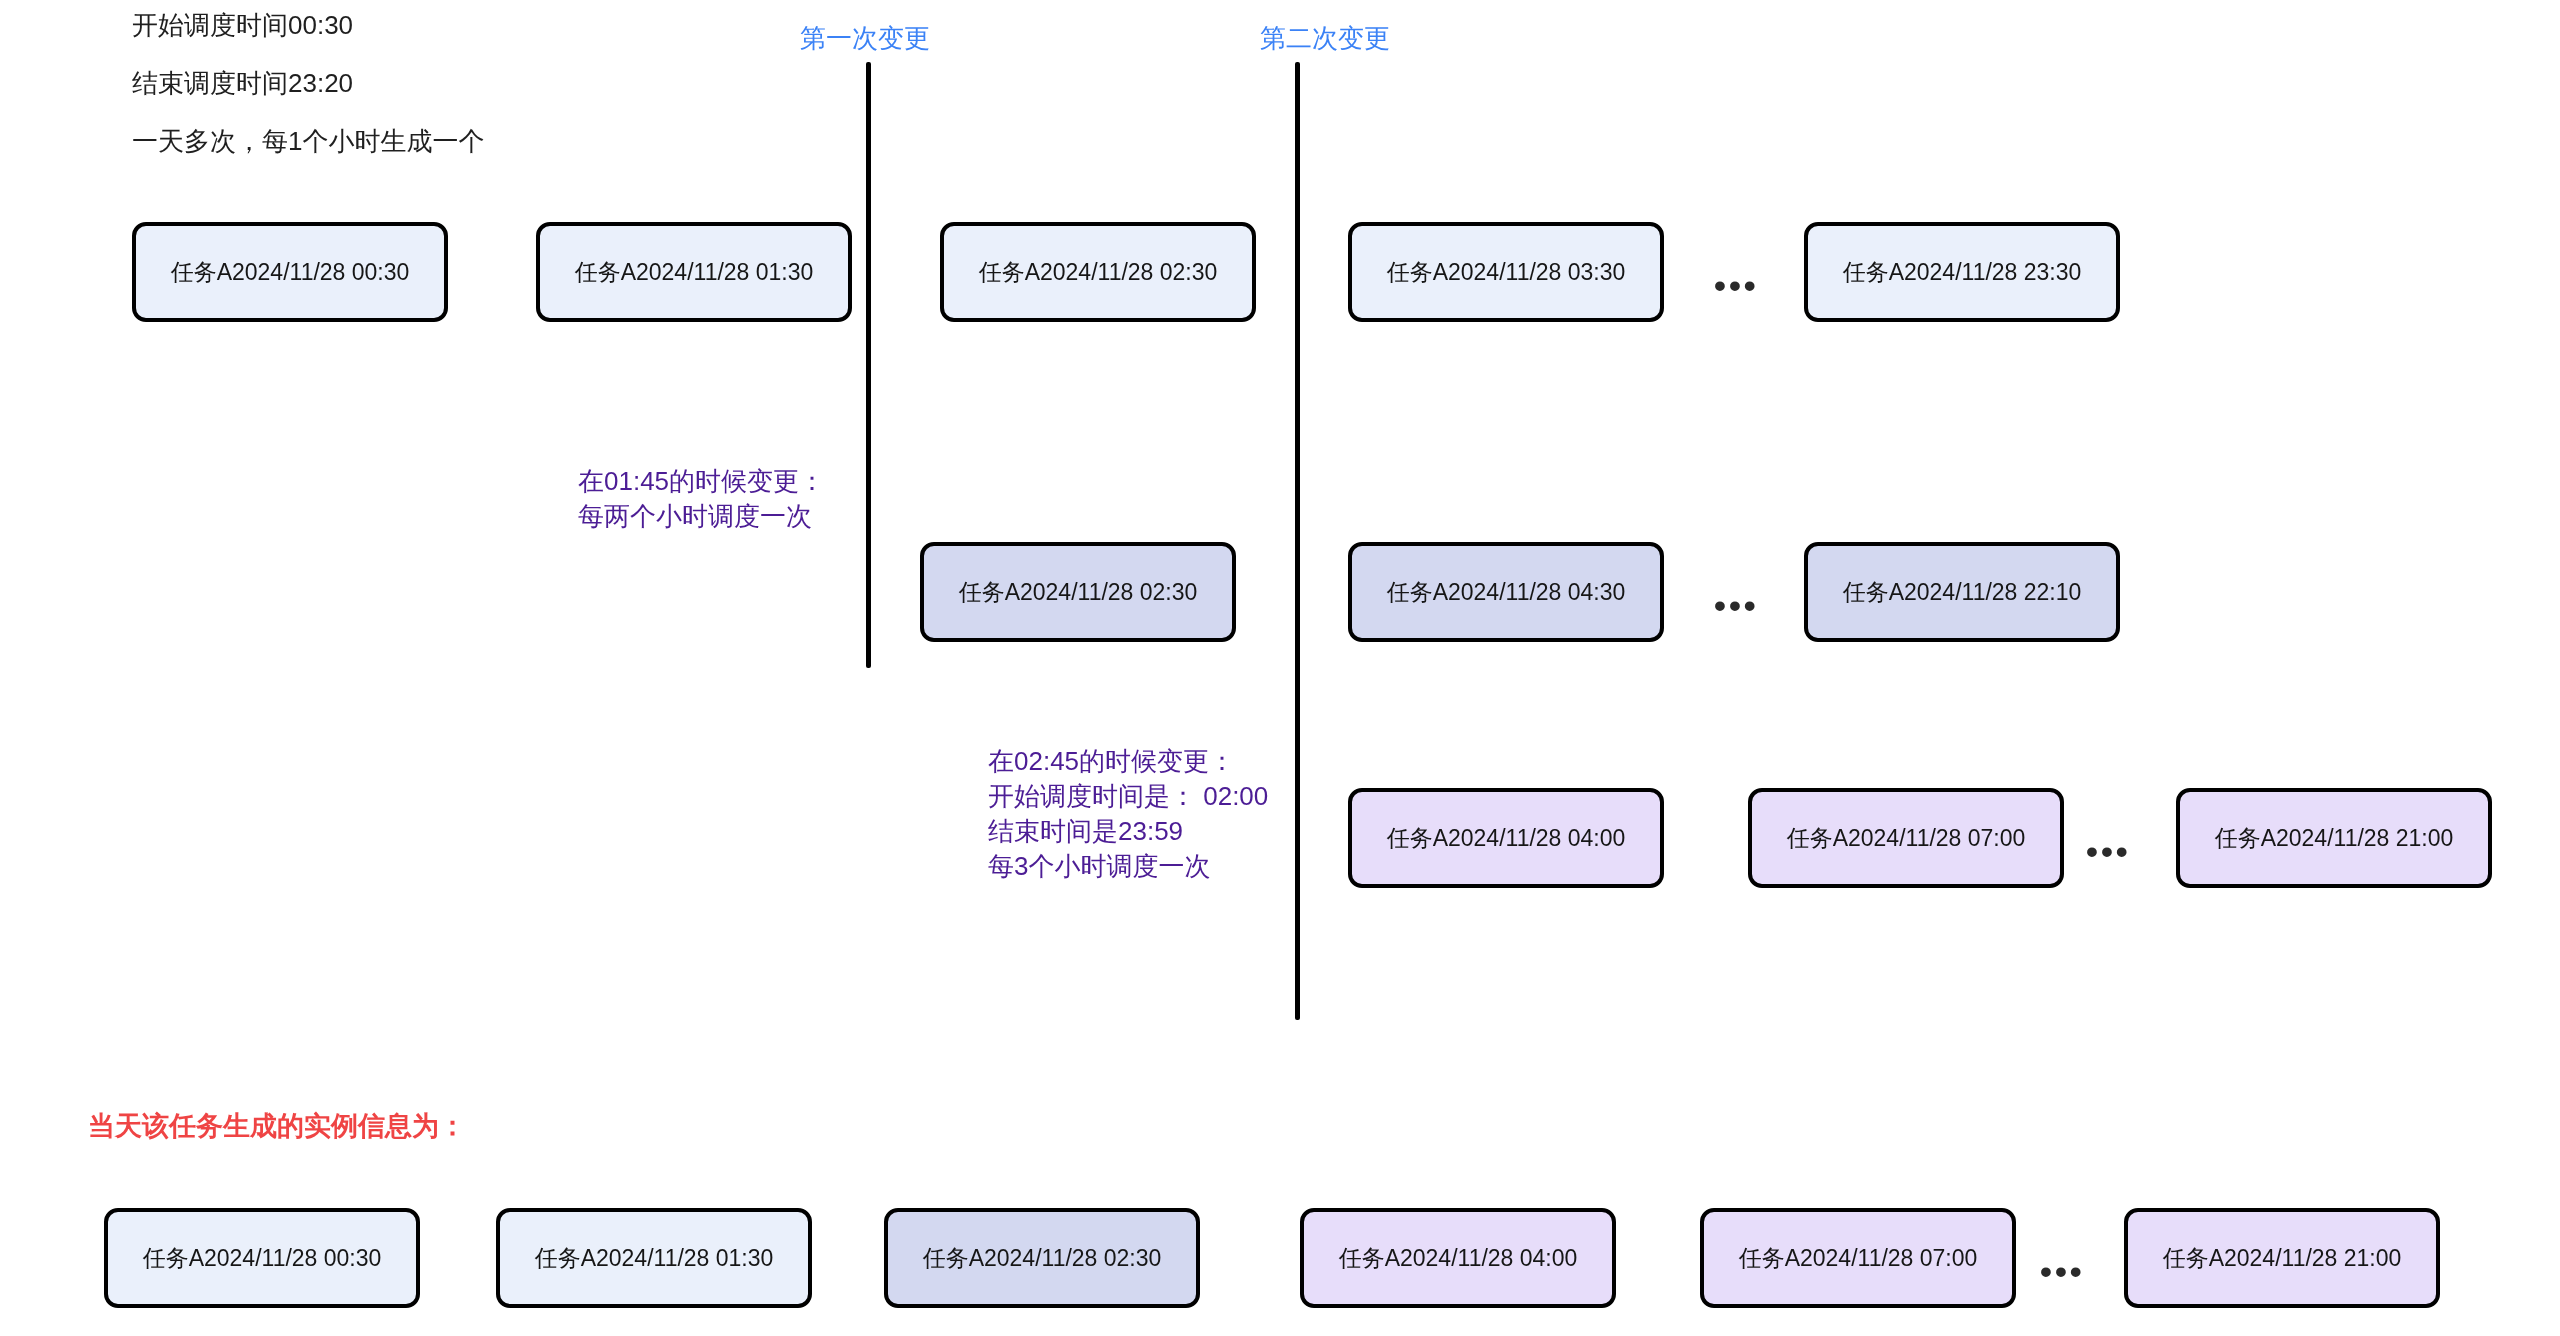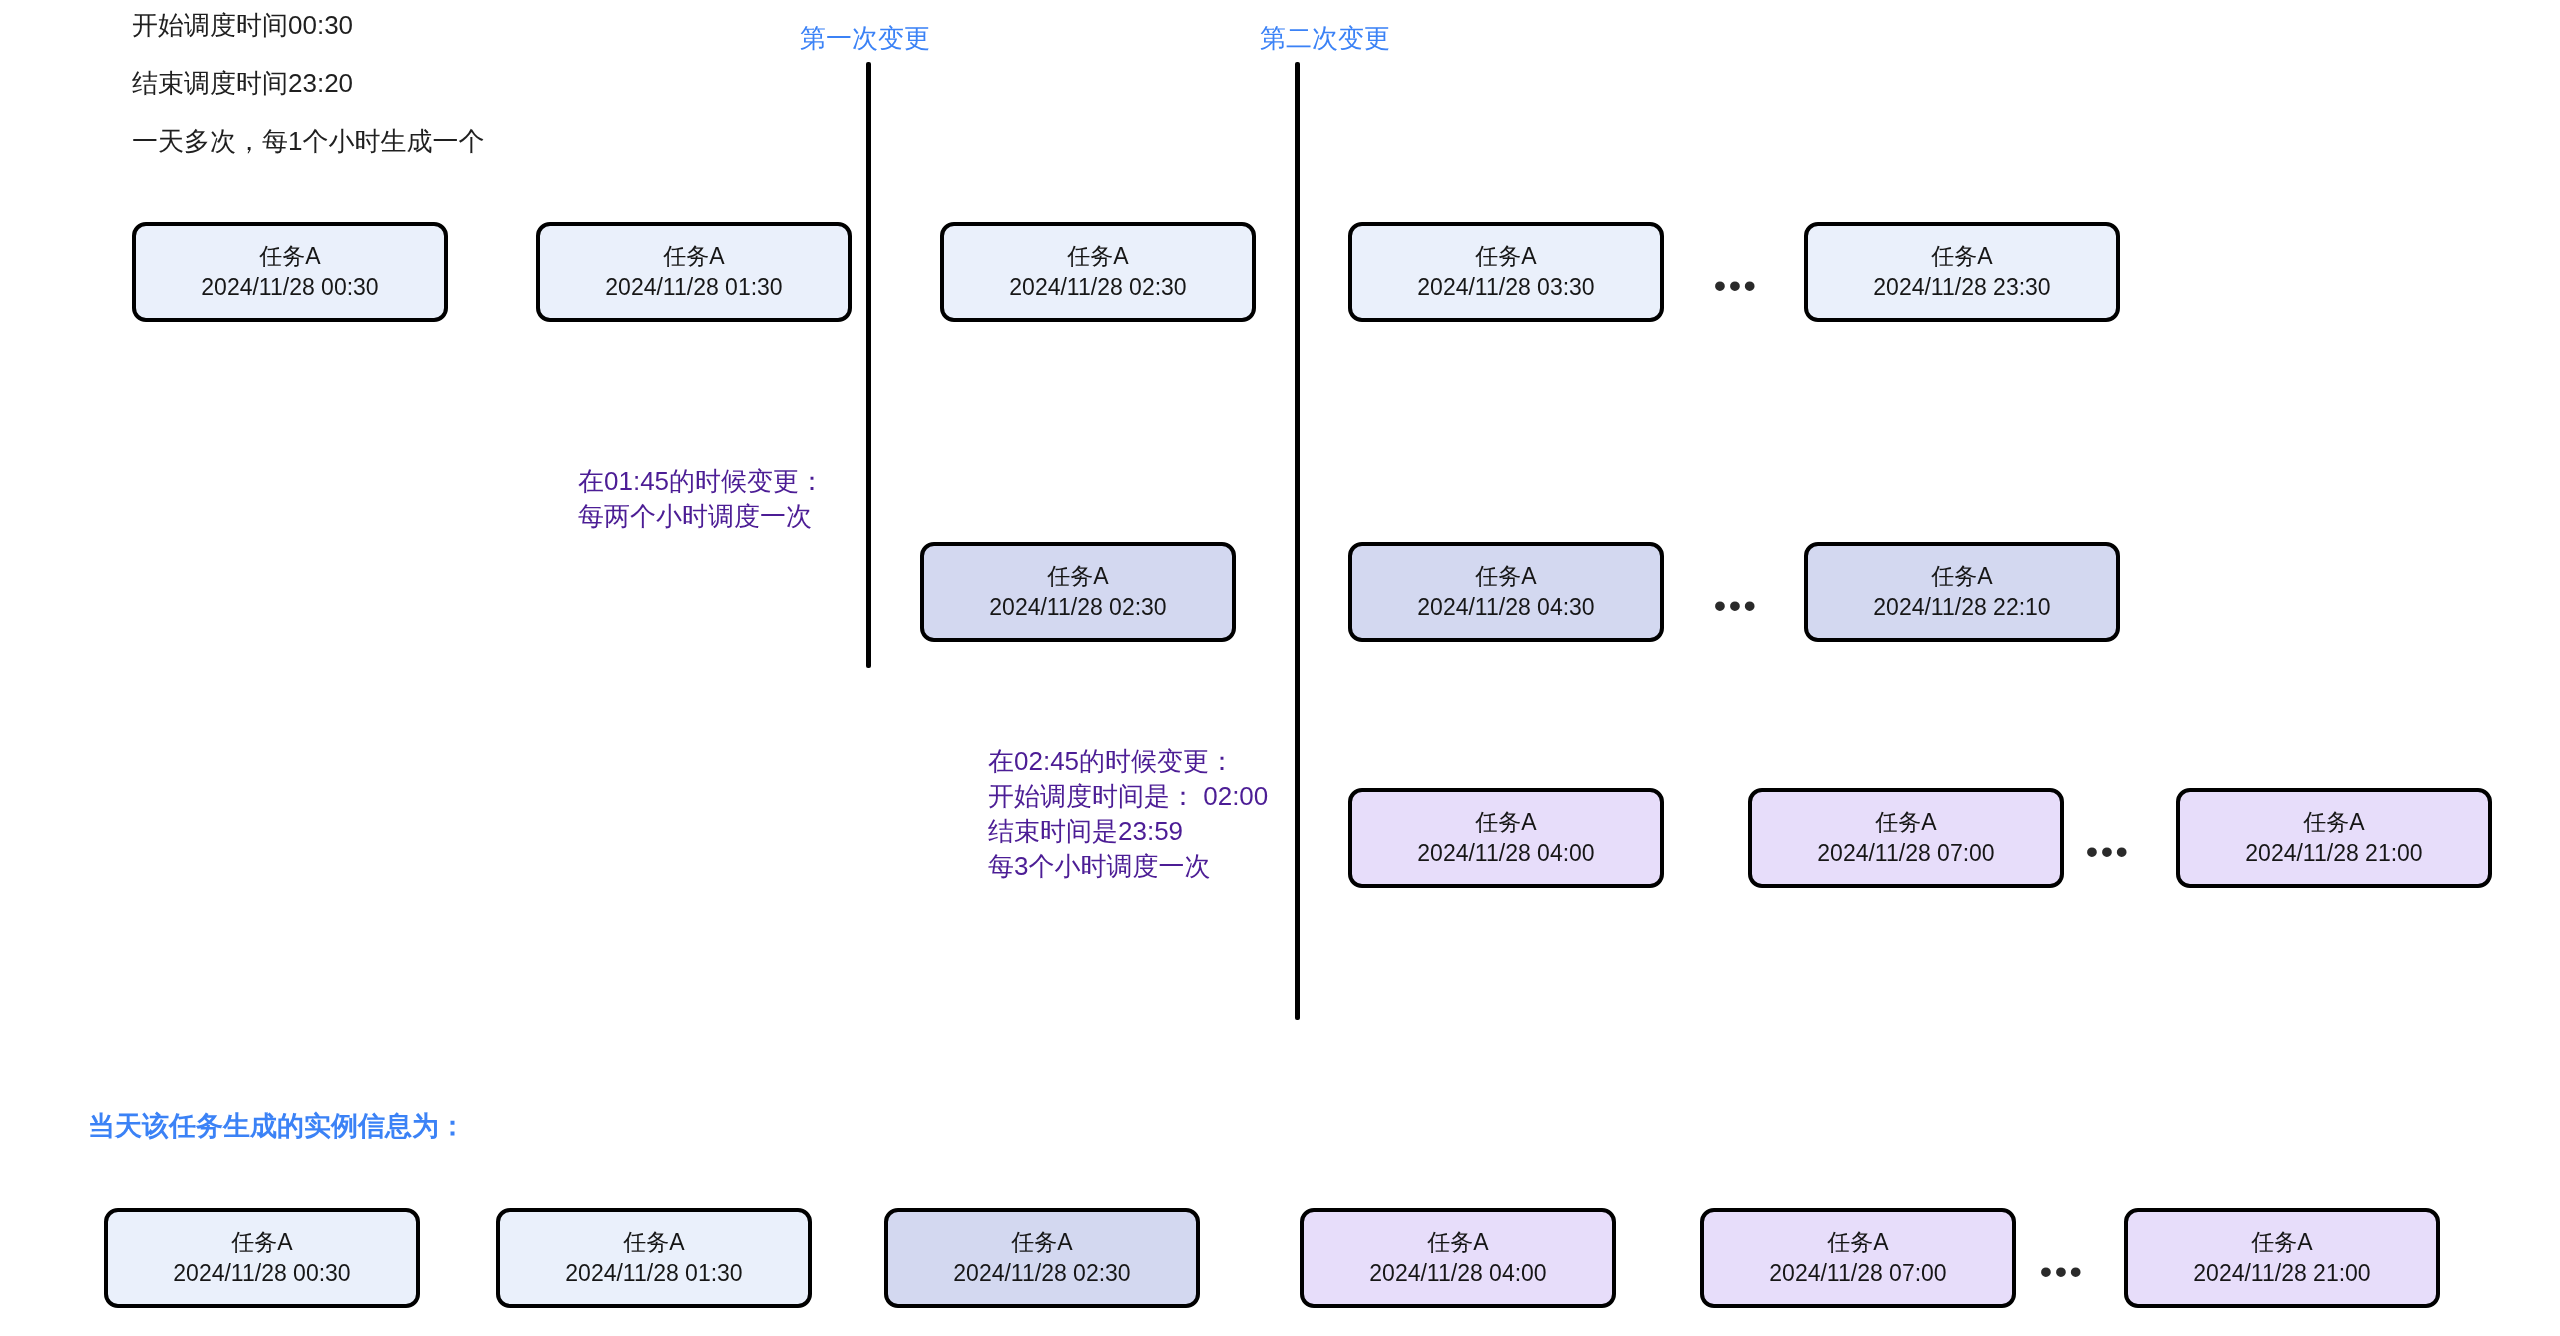--- a/index.html
+++ b/index.html
@@ -51,21 +51,21 @@
     color: #4c1d95;
   }
 
   
   .task-card {
     position: absolute;
     box-sizing: border-box;
     border: 4px solid #000000;
     border-radius: 14px;
     display: flex;
-    flex-direction: column;
+    flex-direction: row;
     align-items: center;
     justify-content: center;
     font-size: 23px;
     line-height: 31px;
     color: #161616;
     white-space: nowrap;
   }
   .task-card .t-name { display: block; }
   .task-card .t-time { display: block; }
 
@@ -81,21 +81,21 @@
     font-weight: 700;
     color: #2a2a2a;
     line-height: 1;
   }
 
   
   .section-heading {
     position: absolute;
     font-size: 27px;
     font-weight: 700;
-    color: #3b82f6;
+    color: #ef4444;
     white-space: pre;
   }
 </style>
 </head>
 <body>
 
 <div id="canvas"></div>
 
 <div class="note-line" style="left: 132px; top: 8px;">开始调度时间00:30</div>
 <div class="note-line" style="left: 132px; top: 66px;">结束调度时间23:20</div>

